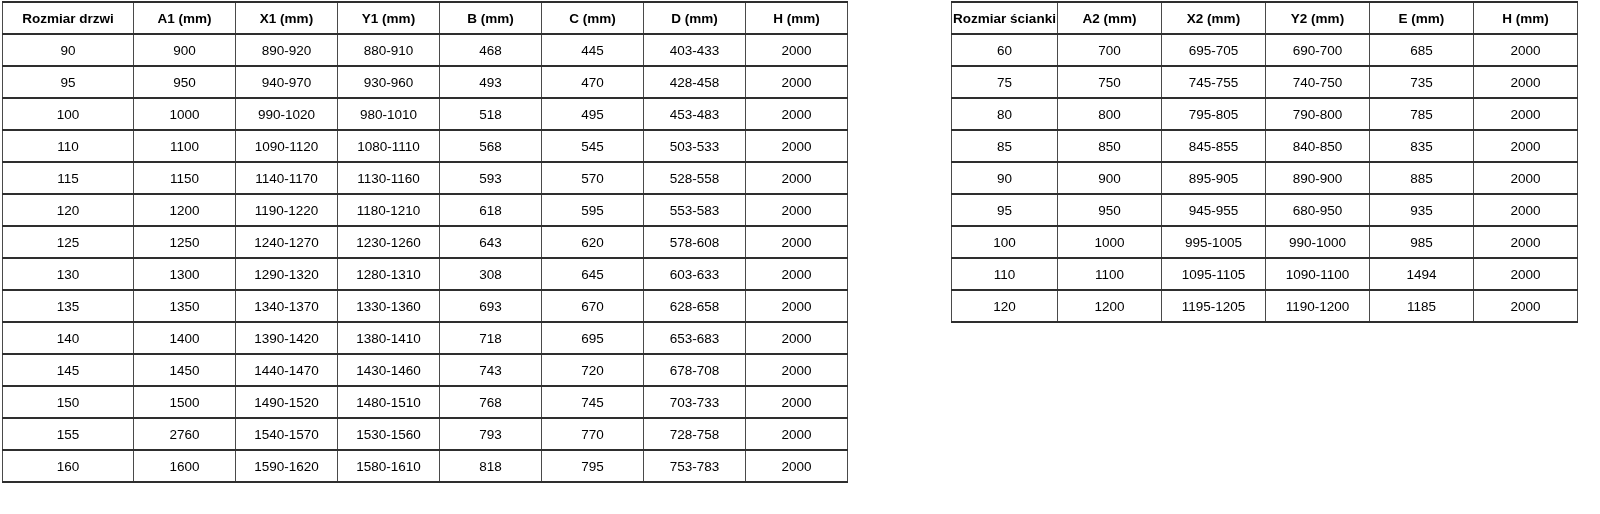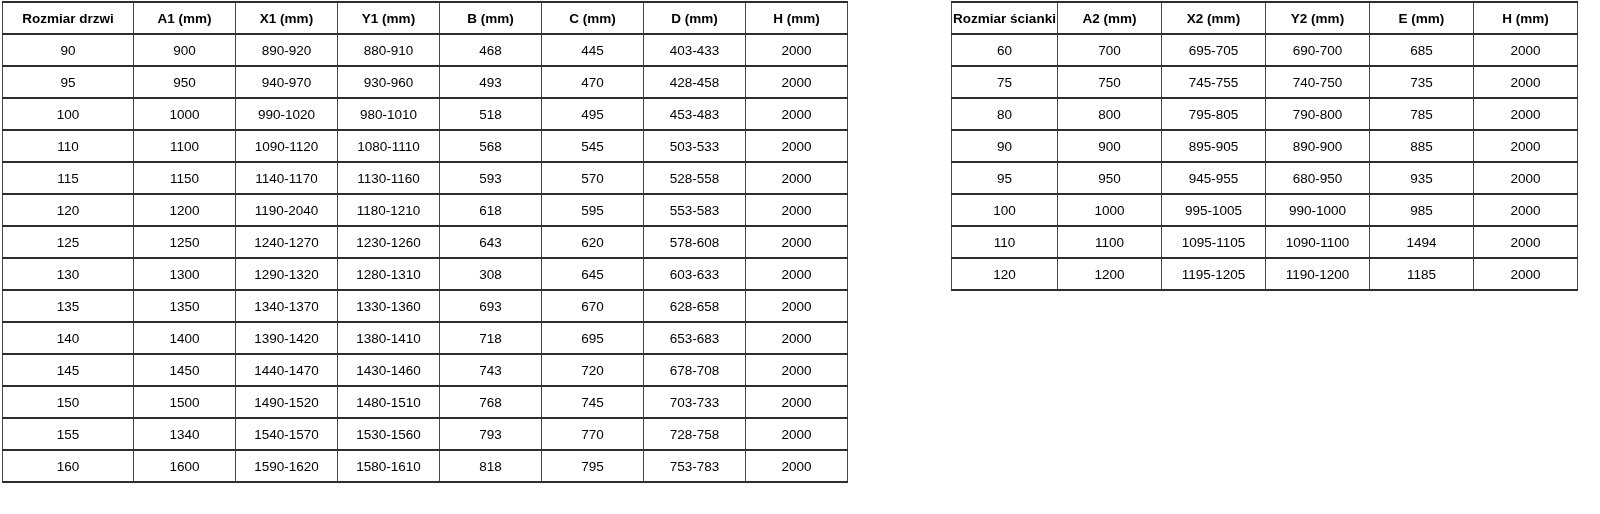--- a/index.html
+++ b/index.html
@@ -125,21 +125,21 @@
           <td>1140-1170</td>
           <td>1130-1160</td>
           <td>593</td>
           <td>570</td>
           <td>528-558</td>
           <td>2000</td>
         </tr>
         <tr>
           <td>120</td>
           <td>1200</td>
-          <td>1190-2040</td>
+          <td>1190-1220</td>
           <td>1180-1210</td>
           <td>618</td>
           <td>595</td>
           <td>553-583</td>
           <td>2000</td>
         </tr>
         <tr>
           <td>125</td>
           <td>1250</td>
           <td>1240-1270</td>
@@ -194,21 +194,21 @@
           <td>1500</td>
           <td>1490-1520</td>
           <td>1480-1510</td>
           <td>768</td>
           <td>745</td>
           <td>703-733</td>
           <td>2000</td>
         </tr>
         <tr>
           <td>155</td>
-          <td>1340</td>
+          <td>2760</td>
           <td>1540-1570</td>
           <td>1530-1560</td>
           <td>793</td>
           <td>770</td>
           <td>728-758</td>
           <td>2000</td>
         </tr>
         <tr>
           <td>160</td>
           <td>1600</td>
@@ -260,20 +260,28 @@
         </tr>
         <tr>
           <td>80</td>
           <td>800</td>
           <td>795-805</td>
           <td>790-800</td>
           <td>785</td>
           <td>2000</td>
         </tr>
         <tr>
+          <td>85</td>
+          <td>850</td>
+          <td>845-855</td>
+          <td>840-850</td>
+          <td>835</td>
+          <td>2000</td>
+        </tr>
+        <tr>
           <td>90</td>
           <td>900</td>
           <td>895-905</td>
           <td>890-900</td>
           <td>885</td>
           <td>2000</td>
         </tr>
         <tr>
           <td>95</td>
           <td>950</td>

